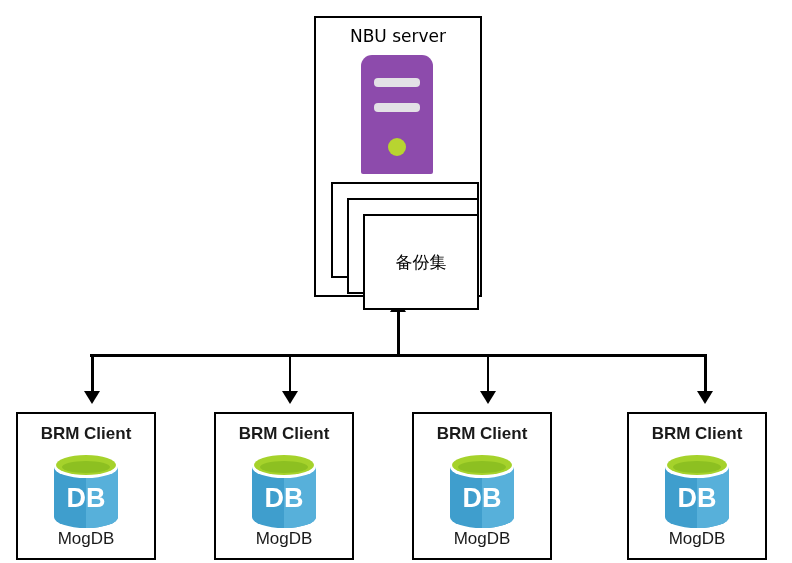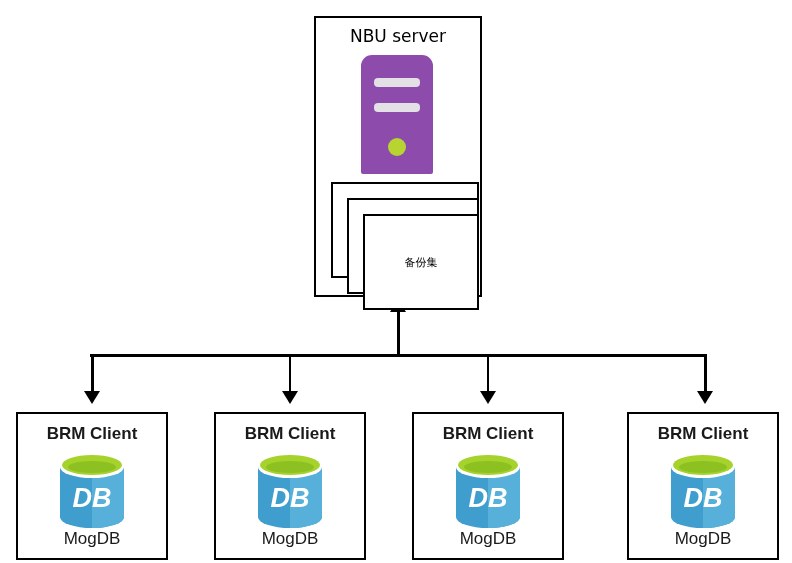--- a/index.html
+++ b/index.html
@@ -93,29 +93,29 @@
   #doc-mid   { left: 31px;  top: 180px; width: 132px; height: 96px;  z-index: 2; }
   #doc-front { left: 47px;  top: 196px; width: 116px; height: 96px;  z-index: 3; }
   #doc-front-label {
     position: absolute;
     left: 0;
     top: 50%;
     transform: translateY(-50%);
     width: 100%;
     text-align: center;
     font-family: "DejaVu Sans", sans-serif;
-    font-size: 11px;
+    font-size: 17px;
     color: #000000;
     white-space: nowrap;
   }
 
   
   .client-box {
     top: 412px;
-    width: 152px;
+    width: 140px;
     height: 148px;
   }
   #client-0 { left: 16px;  }
   #client-1 { left: 214px; }
   #client-2 { left: 412px; }
   #client-3 { left: 627px; }
 
   .client-title {
     position: absolute;
     left: 0;
@@ -139,21 +139,20 @@
     color: #1a1a1a;
     white-space: nowrap;
   }
   .db-icon {
     position: absolute;
     left: 50%;
     top: 37px;
     transform: translateX(-50%);
     width: 76px;
     height: 82px;
-    font-style: italic;
   }
 
   
   .conn {
     position: absolute;
     background: #000000;
   }
   
   #bus {
     left: 90px;

